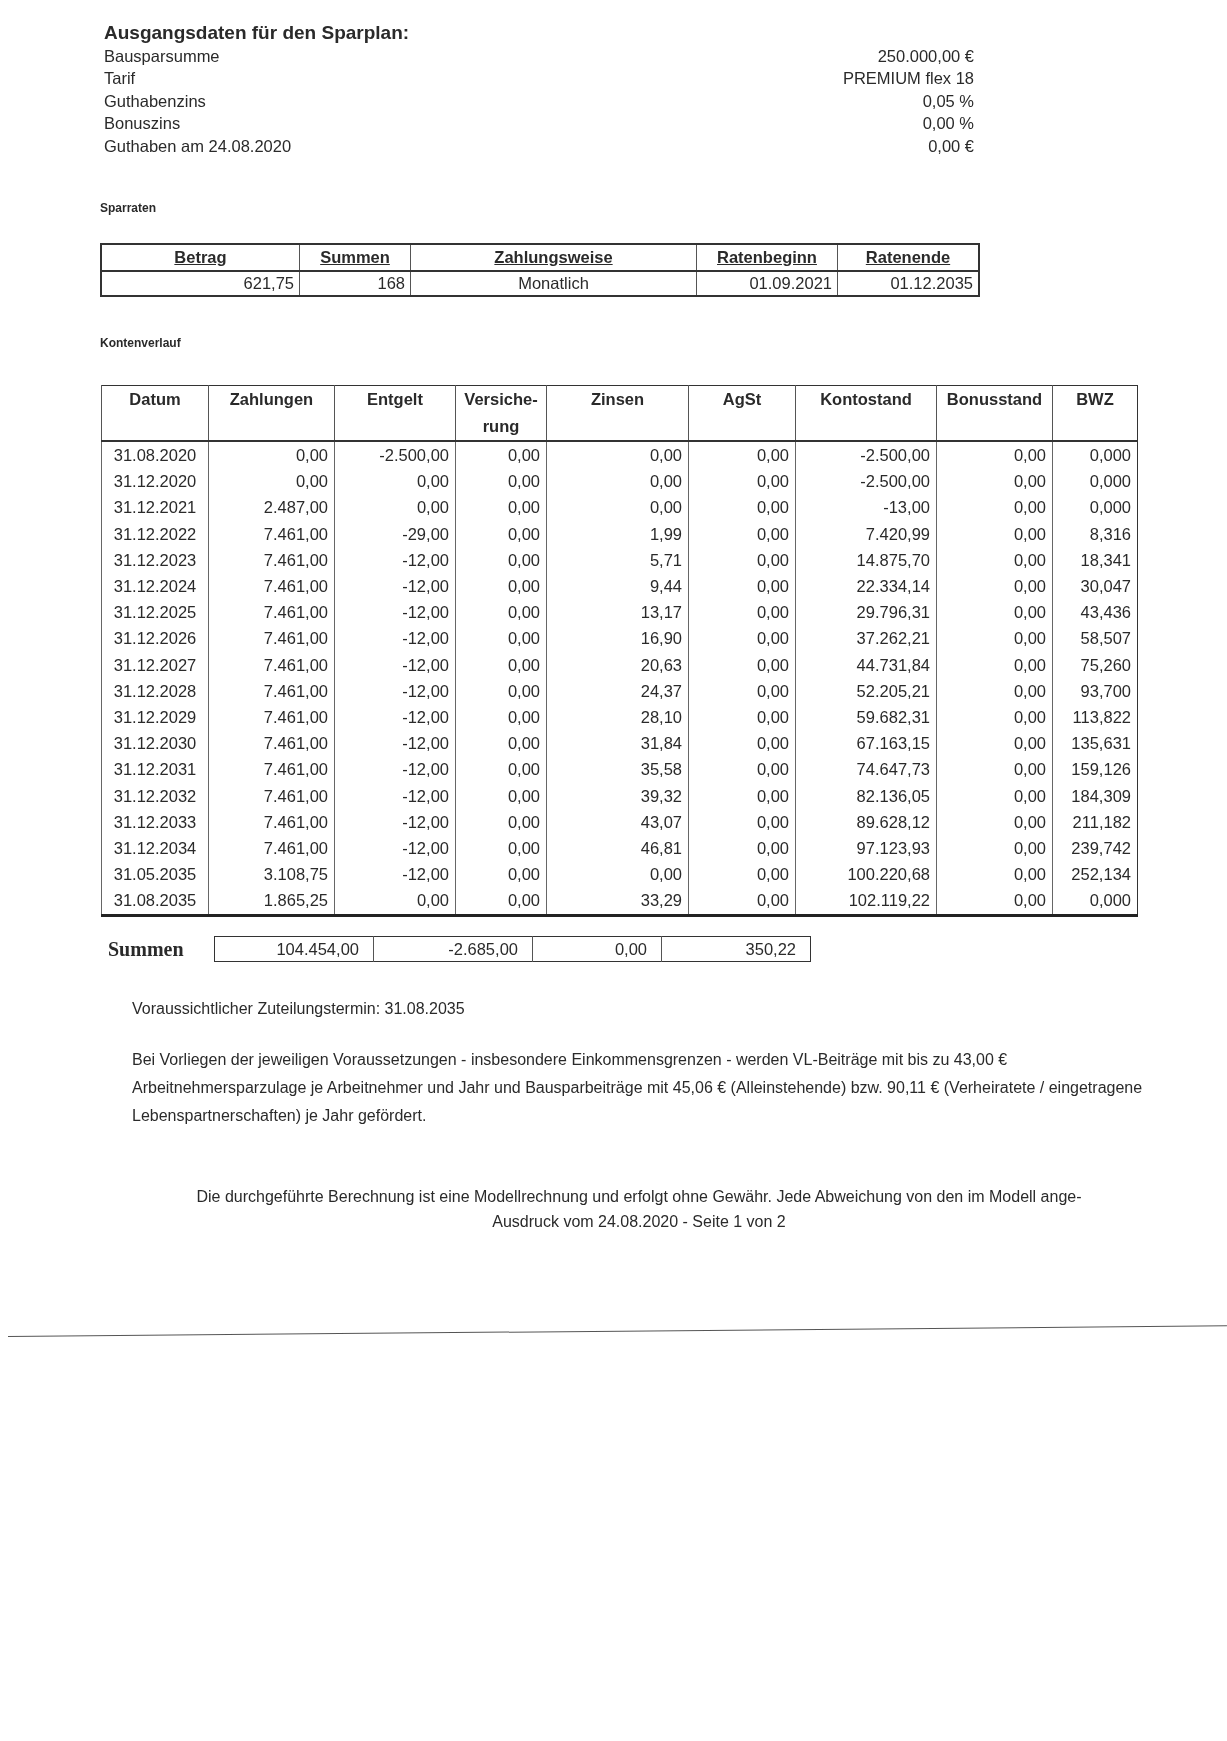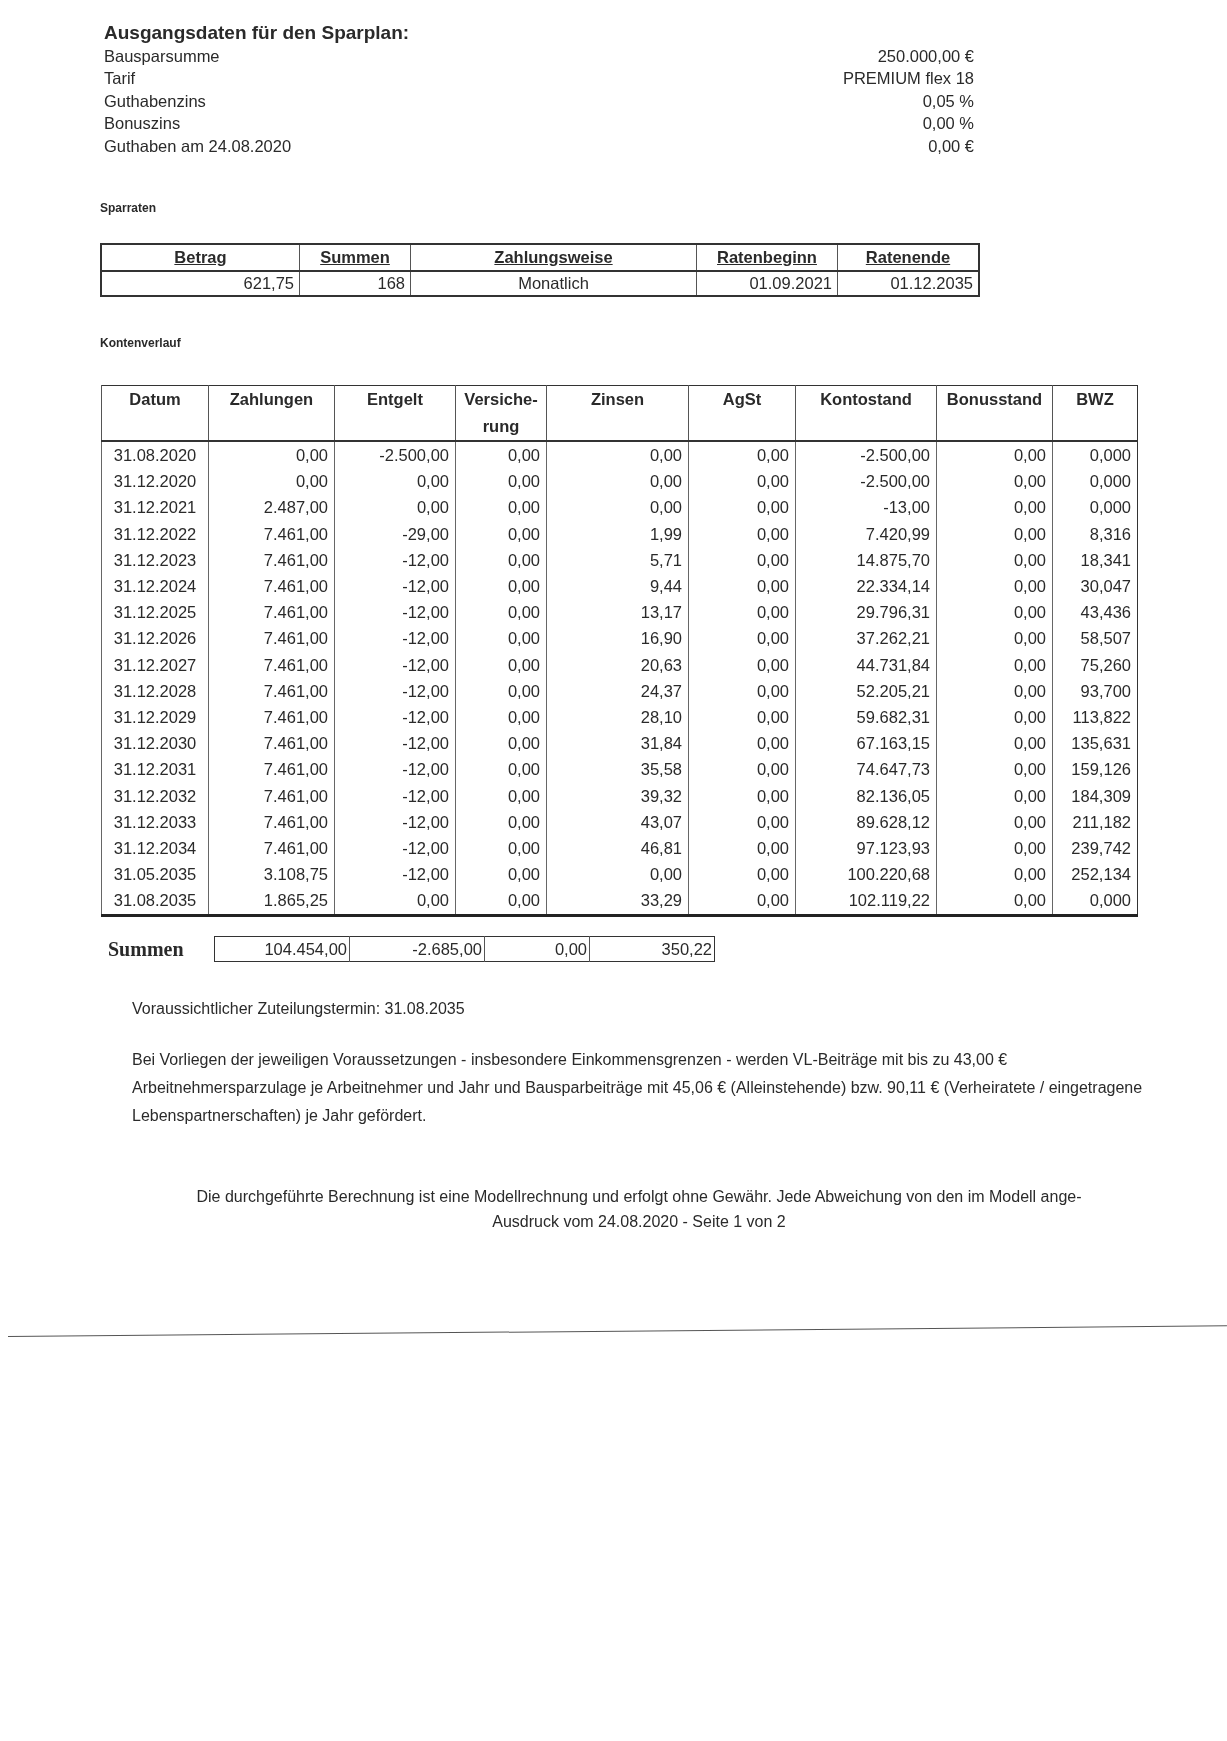--- a/index.html
+++ b/index.html
@@ -25,21 +25,21 @@
     #sparraten-table td.center { text-align: center; }
     
     #konten-table { left: 101px; top: 385px; border: 1.8px solid #333; border-bottom: 3px solid #222; padding-left: 14px; }
     #konten-table th { font-weight: bold; vertical-align: top; text-align: center; height: 54px; line-height: 27px; border-left: 1.5px solid #555; border-bottom: 2.5px solid #333; padding-top: 0; }
     #konten-table td { text-align: right; height: 26.2px; line-height: 26.2px; border-left: 1.5px solid #666; padding: 0 6px; }
     #konten-table td.date { text-align: center; }
     
     #summen { left: 108px; top: 936px; display: flex; align-items: center; }
     #summen .label { font-weight: bold; font-size: 20px; width: 106px; font-family: Liberation Serif, serif; }
     #summen-table { border: 1.5px solid #333; }
-    #summen-table td { height: 24px; text-align: right; border-left: 1.5px solid #555; font-size: 16.5px; padding: 0 2px; }
+    #summen-table td { height: 24px; text-align: right; border-left: 1.5px solid #555; font-size: 16.5px; padding: 0 14px; }
     .text { font-size: 16px; line-height: 28px; margin-left: 24px; }
     #note1 { left: 108px; top: 995px; }
     #note2 { left: 108px; top: 1046px; width: 1020px; }
     #note3 { left: 110px; top: 1184px; width: 1010px; text-align: center; line-height: 25px; }
     #divider { left: 8px; top: 1336px; width: 1219px; height: 1px; background: #555; transform: rotate(-0.5deg); transform-origin: left center; }
   </style>
 </head>
 <body>
 
 <div id="ausgang" class="abs">

